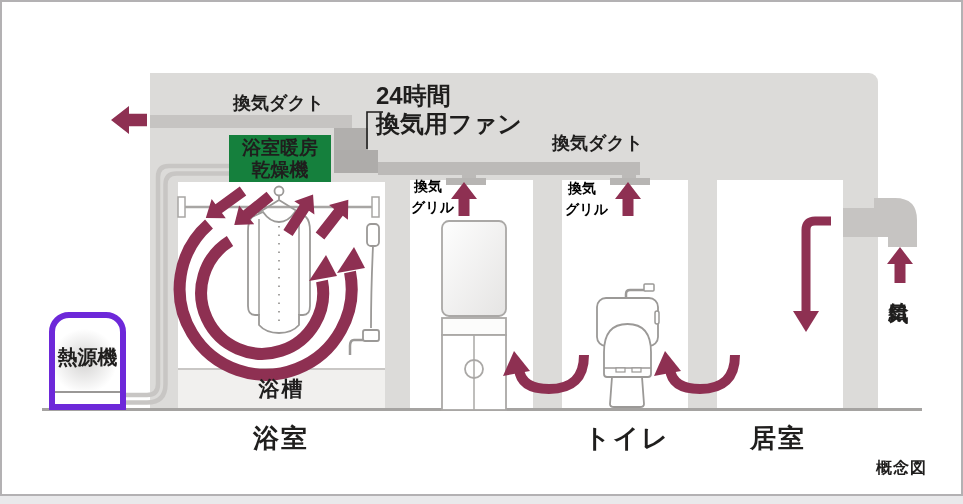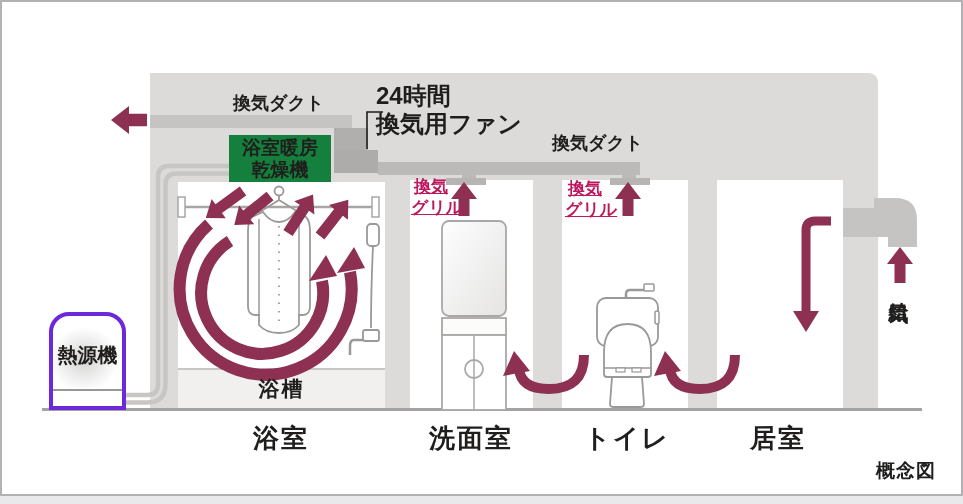--- a/index.html
+++ b/index.html
@@ -30,38 +30,38 @@
   .drop-toilet{left:622px;}
   .grille-bar{width:40px;height:7px;background:#b7b5b3;top:178px;z-index:3;}
   .bar-wash{left:446px;}
   .bar-toilet{left:610px;}
 
   .dryer-box{left:229px;top:135px;width:102px;height:47px;background:#15803d;z-index:3;
     text-align:center;font-size:19px;line-height:22px;font-weight:600;padding-top:2px;box-sizing:border-box;}
 
   .overlay{left:0;top:0;width:963px;height:504px;z-index:4;pointer-events:none;}
 
-  .heat-source{left:49px;top:312px;width:77px;height:98px;background:#ffffff;border:4px solid #6d28d9;
+  .heat-source{left:49px;top:312px;width:77px;height:98px;background:#ffffff;border:6px solid #6d28d9;
     border-radius:20px 20px 0 0;box-sizing:border-box;z-index:5;}
   .heat-source .shade{position:absolute;left:0;top:8px;width:100%;height:64px;
     background:radial-gradient(ellipse at 45% 55%, rgba(160,158,156,0.45), rgba(160,158,156,0) 65%);}
   .heat-source .divider{position:absolute;left:0;top:73px;width:100%;height:0;border-top:2px solid #9a9896;}
   .heat-source .hs-label{position:absolute;left:0;top:26px;width:100%;text-align:center;font-size:20px;font-weight:600;}
 
   .lbl{z-index:6;white-space:nowrap;font-weight:700;}
   .lbl-duct-left{left:233px;top:91px;font-size:18px;}
   .lbl-duct-right{left:552px;top:131px;font-size:18px;}
   .fan-title{left:376px;top:82px;font-size:24px;line-height:28px;font-weight:600;}
   .fan-title .l1{display:block;margin-left:0;}
-  .grill{font-size:17px;line-height:21px;color:#be185d;font-weight:700;text-decoration:underline;}
+  .grill{font-size:14px;line-height:21px;color:#000000;font-weight:700;}
   .grill-wash{left:411px;top:176px;}
   .grill-toilet{left:565px;top:178px;}
   .grill .g1{display:block;padding-left:3px;}
   .inlet-label{left:886px;top:286px;font-size:20px;letter-spacing:2px;writing-mode:vertical-rl;text-orientation:upright;font-weight:600;}
-  .caption{left:876px;top:458px;font-size:19px;letter-spacing:1px;font-weight:600;}
+  .caption{left:876px;top:458px;font-size:16px;letter-spacing:1px;font-weight:600;}
   .room-label{top:421px;font-size:26px;letter-spacing:2px;text-align:center;font-weight:600;}
   .rl-bath{left:231px;width:100px;}
   .rl-wash{left:420px;width:102px;}
   .rl-toilet{left:576px;width:102px;}
   .rl-living{left:728px;width:100px;}
   .tub-label{left:178px;top:375px;width:207px;text-align:center;font-size:21px;letter-spacing:2px;z-index:6;font-weight:600;}
 </style>
 </head>
 <body>
 
@@ -217,17 +217,16 @@
   <div class="abs lbl grill grill-toilet">
     <span class="g1">換気</span>
     <span class="g2">グリル</span>
   </div>
 
   <div class="abs lbl inlet-label">給気口</div>
   <div class="abs lbl caption">概念図</div>
 
   <div class="abs lbl tub-label">浴槽</div>
   <div class="abs lbl room-label rl-bath">浴室</div>
-  <div class="abs lbl room-label rl-wash">洗面室</div>
   <div class="abs lbl room-label rl-living">居室</div>
   <div class="abs lbl room-label rl-toilet">トイレ</div>
 
 </div>
 
 </body></html>

